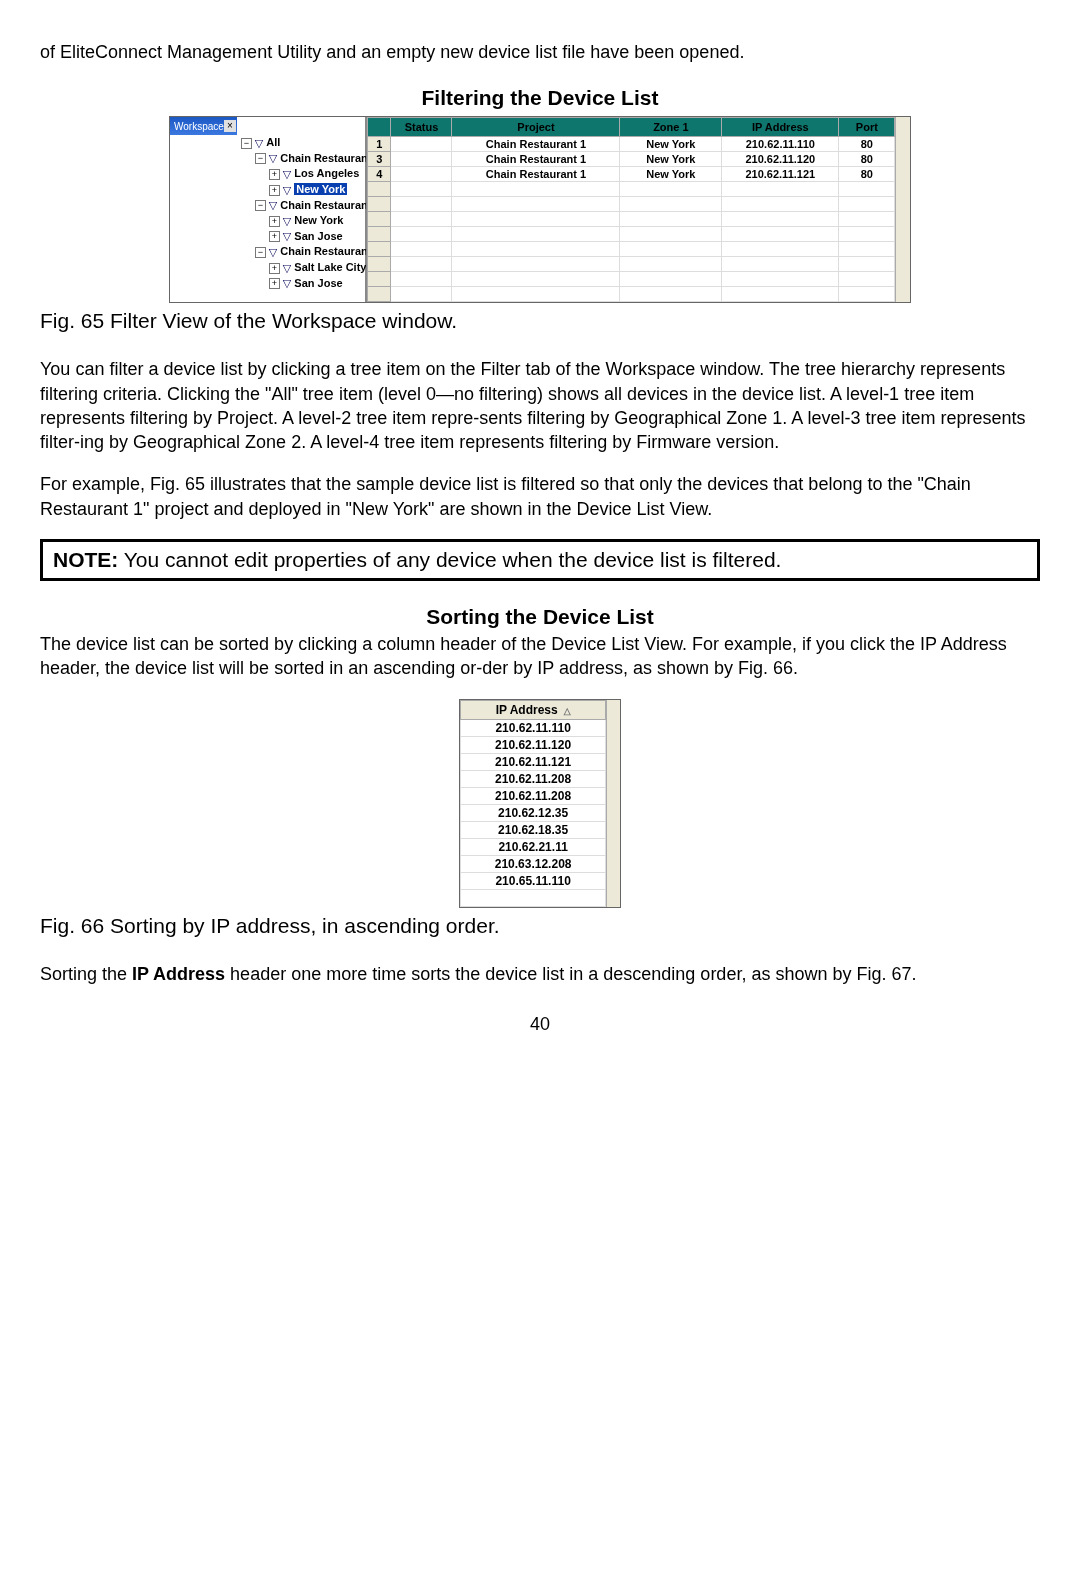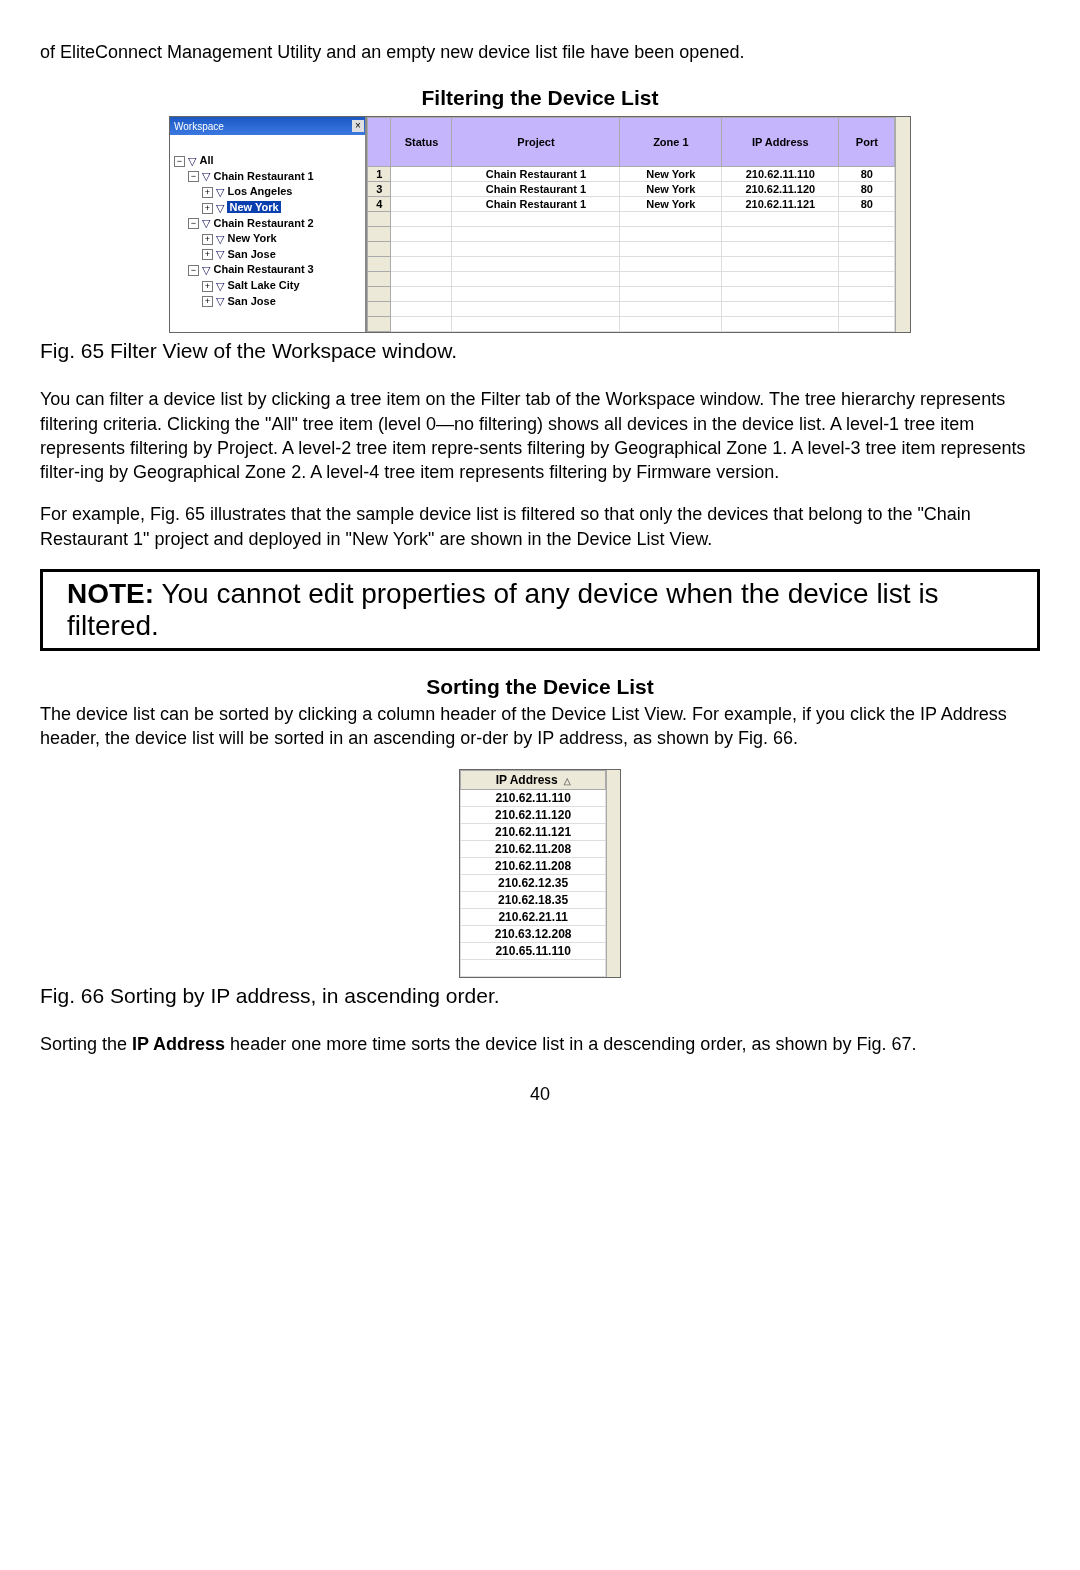--- a/index.html
+++ b/index.html
@@ -22,39 +22,39 @@
     margin: 22px 0 6px 0;
     text-align: center;
   }
   .figcap {
     font-size: 21px;
     text-align: left;
     margin: 6px 0 24px 0;
   }
   .notebox {
     border: 3px solid #000;
-    padding: 6px 24px;
+    padding: 6px 10px;
     margin: 6px 0 24px 0;
-    font-size: 28px;
+    font-size: 21px;
   }
 
   
   .fig65 {
     width: 740px;
     margin: 4px auto 2px auto;
     border: 1px solid #666;
     background: #fff;
     display: flex;
     font-family: Tahoma, Arial, sans-serif;
   }
   .fig65 .ws-panel {
     width: 195px;
     border-right: 1px solid #888;
     display: flex;
-    flex-direction: column;
+    flex-direction: row;
   }
   .fig65 .ws-title {
     height: 18px;
     background: linear-gradient(to bottom, #1b58c4, #3b78e0);
     color: #fff;
     font-size: 10px;
     padding-left: 4px;
     display: flex;
     align-items: center;
     justify-content: space-between;
@@ -108,24 +108,24 @@
     flex: 1;
     flex-direction: row;
     border-left: 1px solid #888;
   }
   .fig65 table.grid {
     border-collapse: collapse;
     font-size: 11px;
     width: 100%;
   }
   .fig65 table.grid th {
-    background: #c4b5fd;
+    background: #0f766e;
     border: 1px solid #aaa;
     font-weight: bold;
-    padding: 16px 2px;
+    padding: 1px 2px;
     height: 16px;
     font-size: 11px;
   }
   .fig65 table.grid td {
     border: 1px solid #ddd;
     padding: 0 4px;
     height: 14px;
     text-align: center;
     font-size: 11px;
     font-weight: bold;

